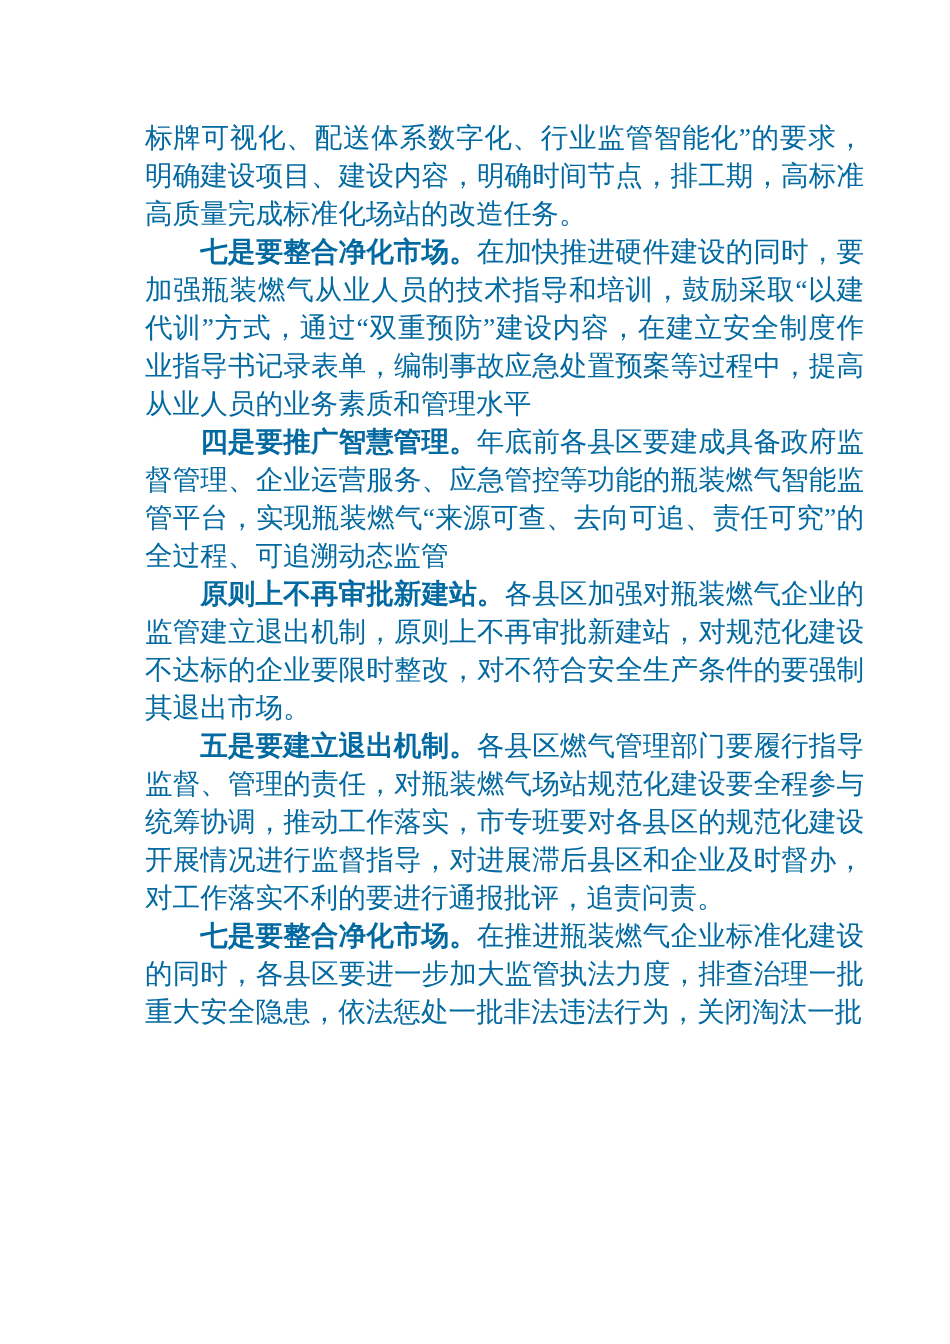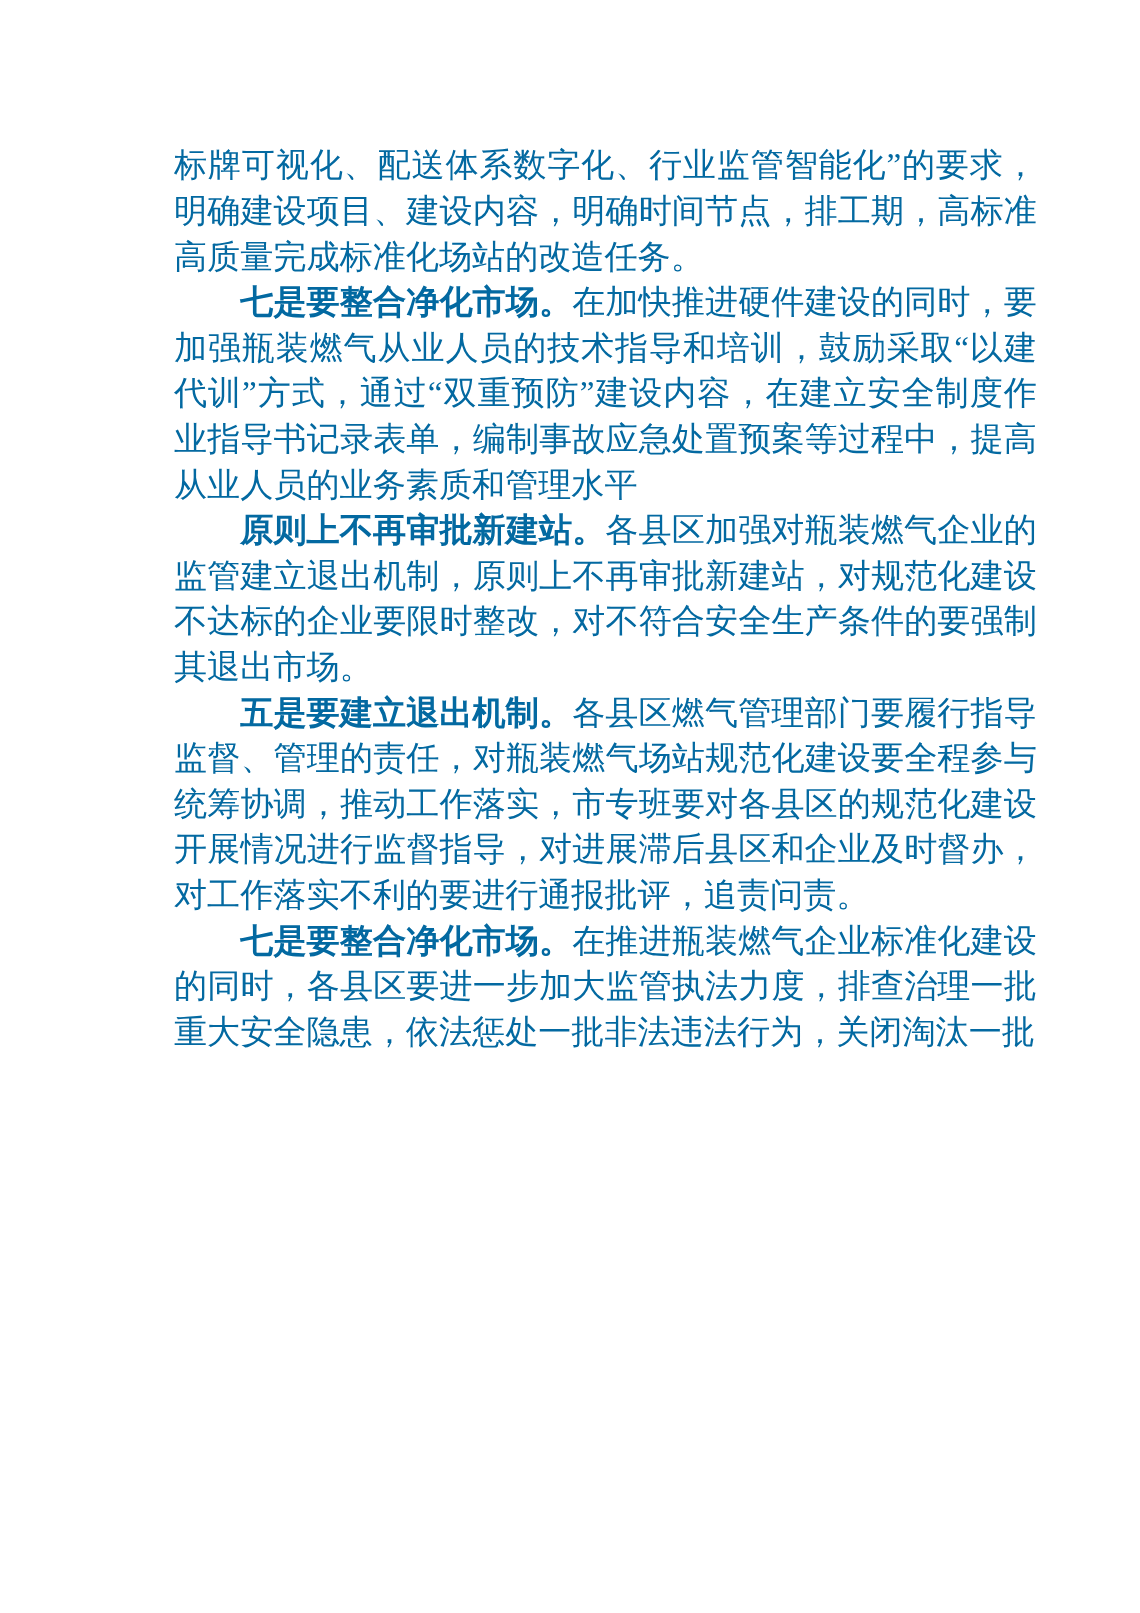--- a/index.html
+++ b/index.html
@@ -44,20 +44,21 @@
 </head>
 <body>
 
 <div class="page">
   <div class="content">
 
     <p class="para continuation"><span class="lead"></span><span>标牌可视化、配送体系数字化、行业监管智能化”的要求，明确建设项目、建设内容，明确时间节点，排工期，高标准高质量完成标准化场站的改造任务。</span></p>
 
     <p class="para"><span class="lead">七是要整合净化市场。</span><span>在加快推进硬件建设的同时，要加强瓶装燃气从业人员的技术指导和培训，鼓励采取“以建代训”方式，通过“双重预防”建设内容，在建立安全制度作业指导书记录表单，编制事故应急处置预案等过程中，提高从业人员的业务素质和管理水平</span></p>
 
+    <p class="para"><span class="lead">四是要推广智慧管理。</span><span>年底前各县区要建成具备政府监督管理、企业运营服务、应急管控等功能的瓶装燃气智能监管平台，实现瓶装燃气“来源可查、去向可追、责任可究”的全过程、可追溯动态监管</span></p>
 
     <p class="para"><span class="lead">原则上不再审批新建站。</span><span>各县区加强对瓶装燃气企业的监管建立退出机制，原则上不再审批新建站，对规范化建设不达标的企业要限时整改，对不符合安全生产条件的要强制其退出市场。</span></p>
 
     <p class="para"><span class="lead">五是要建立退出机制。</span><span>各县区燃气管理部门要履行指导监督、管理的责任，对瓶装燃气场站规范化建设要全程参与统筹协调，推动工作落实，市专班要对各县区的规范化建设开展情况进行监督指导，对进展滞后县区和企业及时督办，对工作落实不利的要进行通报批评，追责问责。</span></p>
 
     <p class="para"><span class="lead">七是要整合净化市场。</span><span>在推进瓶装燃气企业标准化建设的同时，各县区要进一步加大监管执法力度，排查治理一批重大安全隐患，依法惩处一批非法违法行为，关闭淘汰一批</span></p>
 
   </div>
 </div>
 

